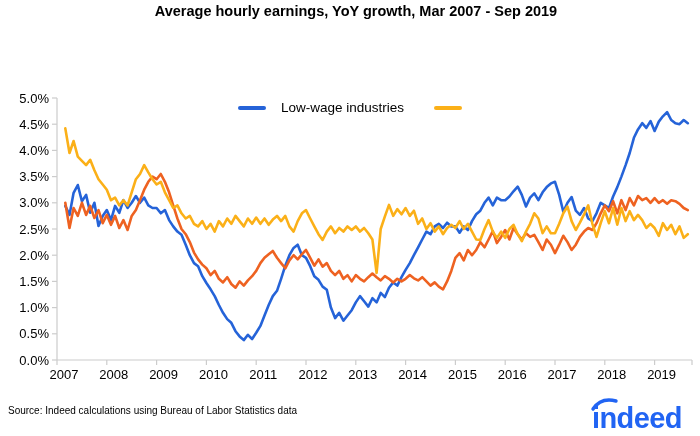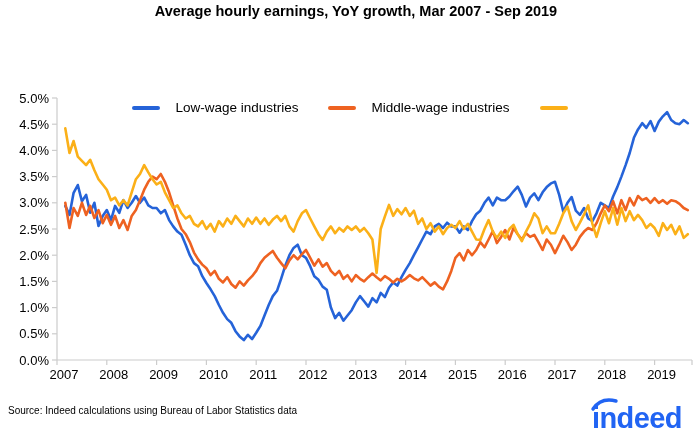--- a/index.html
+++ b/index.html
@@ -89,24 +89,20 @@
         <polyline points="65.3,118.9 69.5,127.9 73.6,105.8 77.8,98.0 81.9,114.2 86.1,107.9 90.2,125.8 94.4,115.8 98.5,138.9 102.7,128.9 106.8,123.1 111.0,133.1 115.1,118.9 119.3,125.8 123.4,113.2 127.6,121.0 131.7,115.8 135.9,109.0 140.0,115.8 144.2,110.6 148.3,118.4 152.5,121.0 156.6,121.0 160.8,126.3 164.9,123.1 169.1,133.1 173.2,139.4 177.4,144.6 181.5,147.8 185.7,157.7 189.8,168.2 194.0,176.1 198.1,179.2 202.3,189.2 206.4,196.0 210.6,202.3 214.7,209.1 218.9,218.0 223.0,225.8 227.2,232.1 231.3,235.8 235.5,244.2 239.6,249.4 243.8,253.1 247.9,247.8 252.1,252.0 256.2,245.8 260.4,238.9 264.5,228.5 268.7,218.0 272.8,209.1 277.0,203.8 281.1,191.8 285.3,178.7 289.4,168.2 293.6,160.9 297.7,157.7 301.9,168.2 306.0,170.8 310.2,179.2 314.3,189.2 318.5,192.8 322.6,199.6 326.8,202.8 330.9,220.6 335.1,231.1 339.2,225.8 343.4,233.7 347.5,228.5 351.7,223.2 355.8,215.4 360.0,209.1 364.1,214.3 368.3,219.6 372.4,211.2 376.6,215.4 380.7,205.9 384.9,210.1 389.0,200.7 393.2,195.4 397.3,198.6 401.5,190.2 405.6,182.9 409.8,176.1 413.9,168.2 418.1,160.3 422.2,152.5 426.4,144.6 430.5,147.2 434.7,139.4 438.8,136.8 443.0,141.0 447.1,135.7 451.3,139.4 455.4,139.4 459.6,145.7 463.7,139.4 467.9,143.0 472.0,134.1 476.2,127.3 480.3,123.7 484.5,115.8 488.6,110.6 492.8,118.4 496.9,110.6 501.1,113.2 505.2,113.2 509.4,109.5 513.5,104.3 517.7,99.6 521.8,107.9 526.0,119.5 530.1,110.6 534.3,106.4 538.4,113.2 542.6,105.3 546.7,100.1 550.9,96.4 555.0,94.8 559.2,107.9 563.3,124.7 567.5,115.8 571.6,110.0 575.8,123.7 579.9,127.9 584.1,121.0 588.2,131.5 592.4,134.1 596.5,126.3 600.7,115.8 604.8,118.4 609.0,121.0 613.1,109.5 617.3,100.1 621.4,89.6 625.6,78.1 629.7,66.0 633.9,50.8 638.0,42.4 642.2,36.2 646.3,40.9 650.5,34.1 654.6,44.0 658.8,34.6 662.9,29.3 667.1,25.1 671.2,33.0 675.4,36.2 679.5,37.2 683.7,33.0 687.8,36.2" fill="none" stroke="#2563d8" stroke-width="2.6" stroke-linejoin="round" stroke-linecap="round"></polyline>
         <polyline points="65.3,115.8 69.5,141.0 73.6,121.0 77.8,128.9 81.9,115.8 86.1,127.9 90.2,118.9 94.4,131.0 98.5,123.1 102.7,136.2 106.8,127.9 111.0,137.8 115.1,128.9 119.3,141.0 123.4,133.1 127.6,143.0 131.7,128.9 135.9,123.1 140.0,113.2 144.2,102.7 148.3,94.8 152.5,89.6 156.6,92.2 160.8,87.0 164.9,94.8 169.1,105.3 173.2,118.4 177.4,131.5 181.5,142.0 185.7,147.2 189.8,155.1 194.0,165.6 198.1,172.4 202.3,177.6 206.4,181.3 210.6,188.1 214.7,183.9 218.9,191.8 223.0,195.4 227.2,190.2 231.3,197.0 235.5,200.7 239.6,194.4 243.8,198.6 247.9,193.4 252.1,189.2 256.2,183.9 260.4,176.1 264.5,170.8 268.7,167.2 272.8,164.0 277.0,170.8 281.1,176.1 285.3,181.3 289.4,173.4 293.6,168.2 297.7,172.4 301.9,167.2 306.0,163.0 310.2,170.8 314.3,178.7 318.5,172.4 322.6,179.7 326.8,176.1 330.9,183.9 335.1,188.1 339.2,183.9 343.4,191.8 347.5,188.1 351.7,194.4 355.8,188.1 360.0,191.8 364.1,194.4 368.3,190.2 372.4,186.5 376.6,190.2 380.7,193.4 384.9,189.2 389.0,191.8 393.2,195.4 397.3,191.8 401.5,194.4 405.6,191.8 409.8,188.1 413.9,191.3 418.1,193.4 422.2,190.2 426.4,194.4 430.5,198.6 434.7,195.4 438.8,199.6 443.0,202.3 447.1,194.4 451.3,183.9 455.4,170.8 459.6,166.1 463.7,173.4 467.9,163.0 472.0,168.2 476.2,163.0 480.3,155.1 484.5,160.3 488.6,152.5 492.8,144.1 496.9,156.1 501.1,149.9 505.2,143.0 509.4,152.5 513.5,141.0 517.7,147.2 521.8,152.5 526.0,146.2 530.1,149.9 534.3,147.8 538.4,155.1 542.6,163.0 546.7,152.5 550.9,157.7 555.0,166.1 559.2,157.7 563.3,148.8 567.5,155.1 571.6,163.0 575.8,157.7 579.9,149.9 584.1,144.6 588.2,141.0 592.4,143.0 596.5,136.2 600.7,126.3 604.8,118.4 609.0,124.2 613.1,114.2 617.3,126.3 621.4,113.2 625.6,123.1 629.7,111.1 633.9,118.4 638.0,109.0 642.2,113.2 646.3,111.1 650.5,115.8 654.6,111.1 658.8,115.8 662.9,113.2 667.1,116.8 671.2,113.2 675.4,114.2 679.5,116.8 683.7,121.0 687.8,123.1" fill="none" stroke="#ee6221" stroke-width="2.6" stroke-linejoin="round" stroke-linecap="round"></polyline>
         <polyline points="65.3,41.4 69.5,66.0 73.6,54.0 77.8,69.7 81.9,73.9 86.1,78.1 90.2,72.8 94.4,83.3 98.5,92.2 102.7,97.5 106.8,102.7 111.0,113.2 115.1,110.6 119.3,118.4 123.4,113.2 127.6,118.4 131.7,105.3 135.9,92.2 140.0,87.0 144.2,78.1 148.3,85.4 152.5,92.2 156.6,97.5 160.8,94.8 164.9,105.3 169.1,113.2 173.2,121.0 177.4,118.4 181.5,126.3 185.7,131.5 189.8,128.9 194.0,136.8 198.1,139.4 202.3,134.1 206.4,142.0 210.6,136.8 214.7,144.6 218.9,134.1 223.0,139.4 227.2,131.5 231.3,136.8 235.5,128.9 239.6,134.1 243.8,139.4 247.9,131.5 252.1,136.8 256.2,130.5 260.4,136.8 264.5,131.5 268.7,137.8 272.8,132.6 277.0,128.9 281.1,134.1 285.3,128.9 289.4,139.4 293.6,144.6 297.7,134.1 301.9,126.3 306.0,123.1 310.2,131.5 314.3,139.4 318.5,147.2 322.6,153.0 326.8,144.6 330.9,139.4 335.1,146.2 339.2,141.0 343.4,144.6 347.5,139.4 351.7,143.0 355.8,139.4 360.0,144.6 364.1,141.0 368.3,146.2 372.4,152.5 376.6,186.0 380.7,142.0 384.9,129.4 389.0,117.9 393.2,128.9 397.3,122.1 401.5,127.3 405.6,121.0 409.8,128.9 413.9,123.7 418.1,136.8 422.2,131.5 426.4,142.0 430.5,136.2 434.7,144.6 438.8,139.4 443.0,147.2 447.1,141.0 451.3,137.8 455.4,141.0 459.6,134.1 463.7,142.0 467.9,136.8 472.0,144.6 476.2,152.5 480.3,153.0 484.5,142.0 488.6,133.1 492.8,144.6 496.9,150.9 501.1,144.6 505.2,150.9 509.4,142.0 513.5,137.8 517.7,147.2 521.8,154.1 526.0,144.6 530.1,136.8 534.3,126.3 538.4,131.5 542.6,146.2 546.7,139.4 550.9,146.2 555.0,146.2 559.2,136.8 563.3,126.3 567.5,119.5 571.6,134.1 575.8,143.0 579.9,135.7 584.1,127.3 588.2,118.4 592.4,136.8 596.5,149.9 600.7,136.2 604.8,124.2 609.0,136.2 613.1,121.0 617.3,137.8 621.4,121.0 625.6,134.1 629.7,124.2 633.9,133.1 638.0,127.9 642.2,133.1 646.3,141.0 650.5,136.8 654.6,141.0 658.8,148.8 662.9,136.2 667.1,143.0 671.2,137.8 675.4,147.2 679.5,139.4 683.7,150.9 687.8,147.2" fill="none" stroke="#fbb018" stroke-width="2.6" stroke-linejoin="round" stroke-linecap="round"></polyline>
       </svg>
     <div class="legend">
       <div class="legend-item">
         <div class="legend-swatch" id="sw0" style="background: rgb(37, 99, 216);"></div>
         <div class="legend-label">Low-wage industries</div>
       </div>
       <div class="legend-item">
-        <div class="legend-swatch" id="sw1" style="background: rgb(238, 98, 33);"></div>
-        <div class="legend-label">Middle-wage industries</div>
-      </div>
-      <div class="legend-item">
         <div class="legend-swatch" id="sw2" style="background: rgb(251, 176, 24);"></div>
       </div>
     </div>
   </div>
 
   <div class="footer-source">Source: Indeed calculations using Bureau of Labor Statistics data</div>
 
   <div class="logo-box">
     <svg width="104" height="40" viewBox="0 0 104 40">
       <path id="logo-arc" d="M 3 14 Q 11 2 26 6" fill="none" stroke-width="3.4" stroke-linecap="round" stroke="#2164f3"></path>

